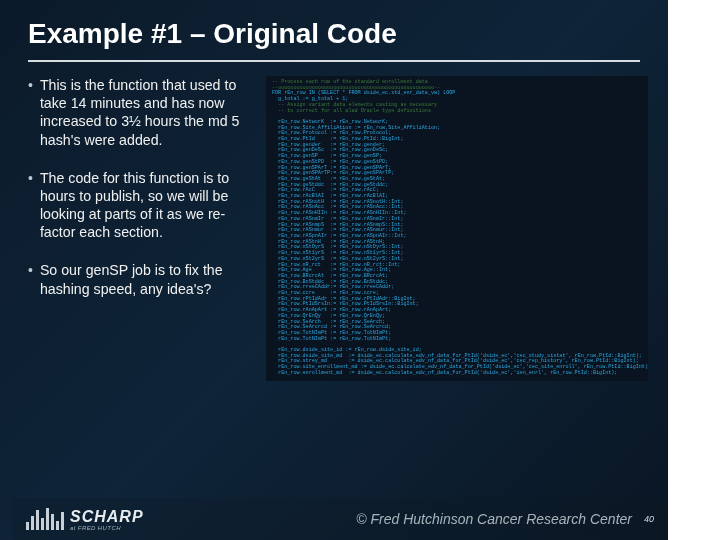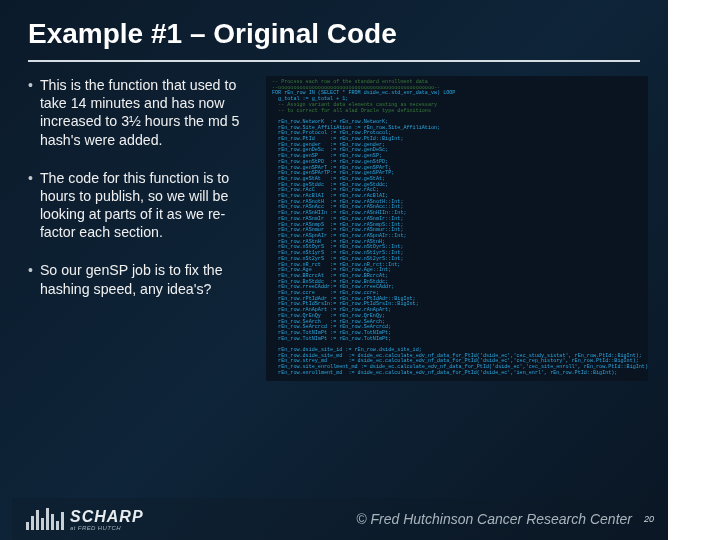--- a/index.html
+++ b/index.html
@@ -185,16 +185,16 @@
           <span style="height:16px"></span>
         <span style="height:9px"></span>
           <span style="height:18px"></span>
       </div>
       <div>
         <div class="logoText">SCHARP</div>
         <div class="logoSub">at FRED HUTCH</div>
       </div>
     </div>
     <div class="copy">© Fred Hutchinson Cancer Research Center</div>
-    <div class="pagenum">20</div>
+    <div class="pagenum">40</div>
   </div>
 
 </div>
 
 </body></html>

